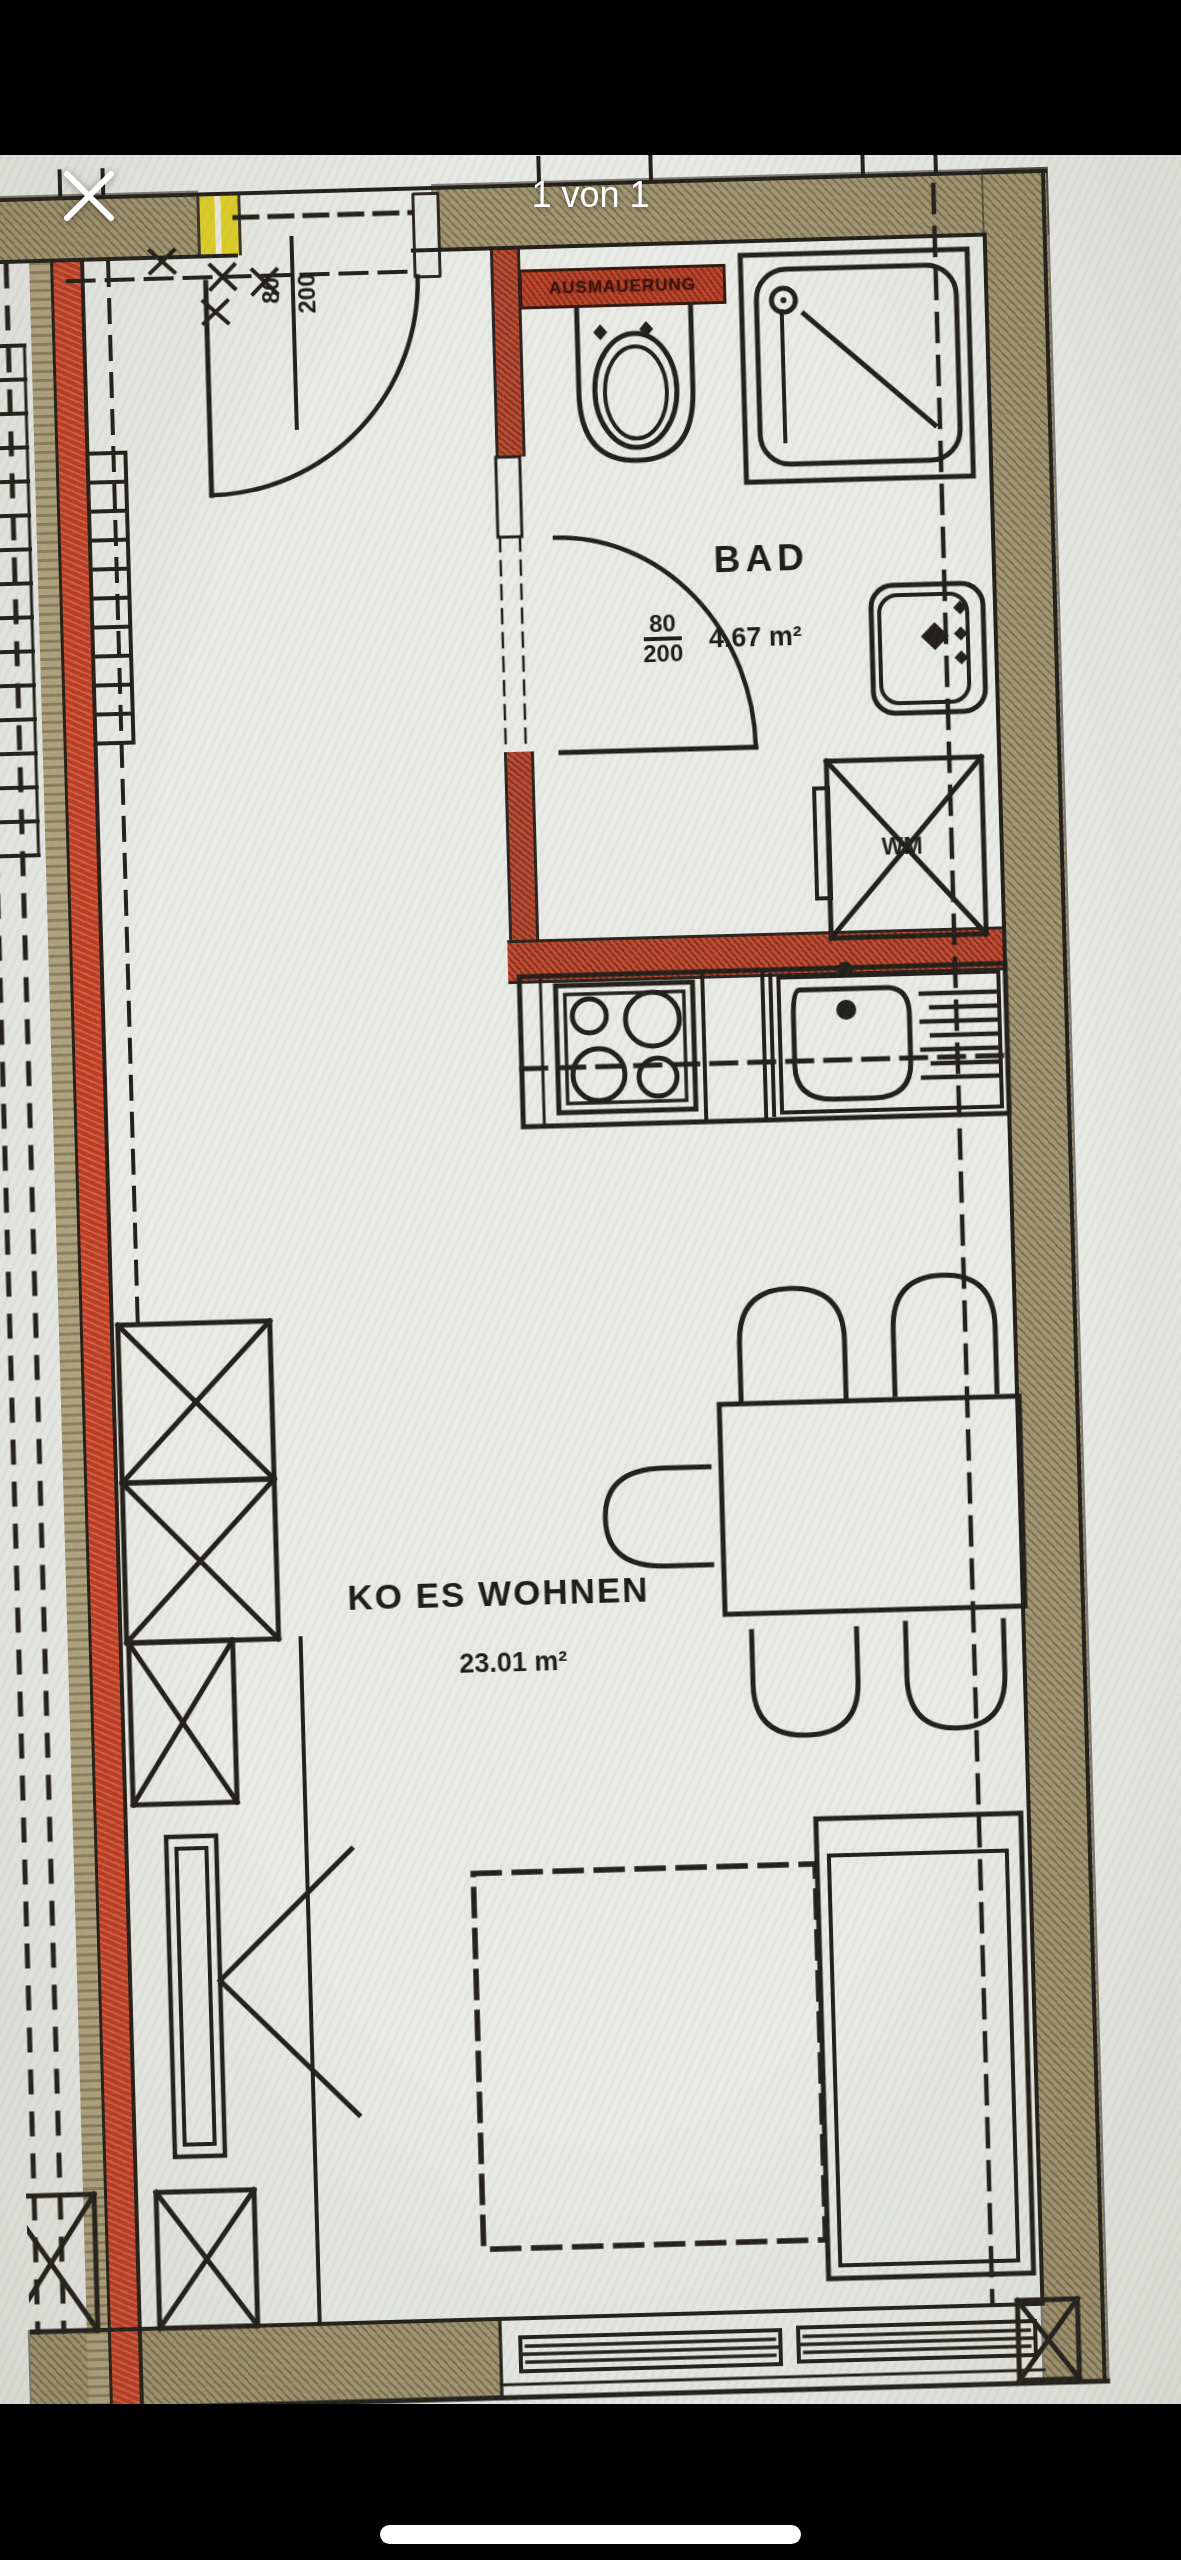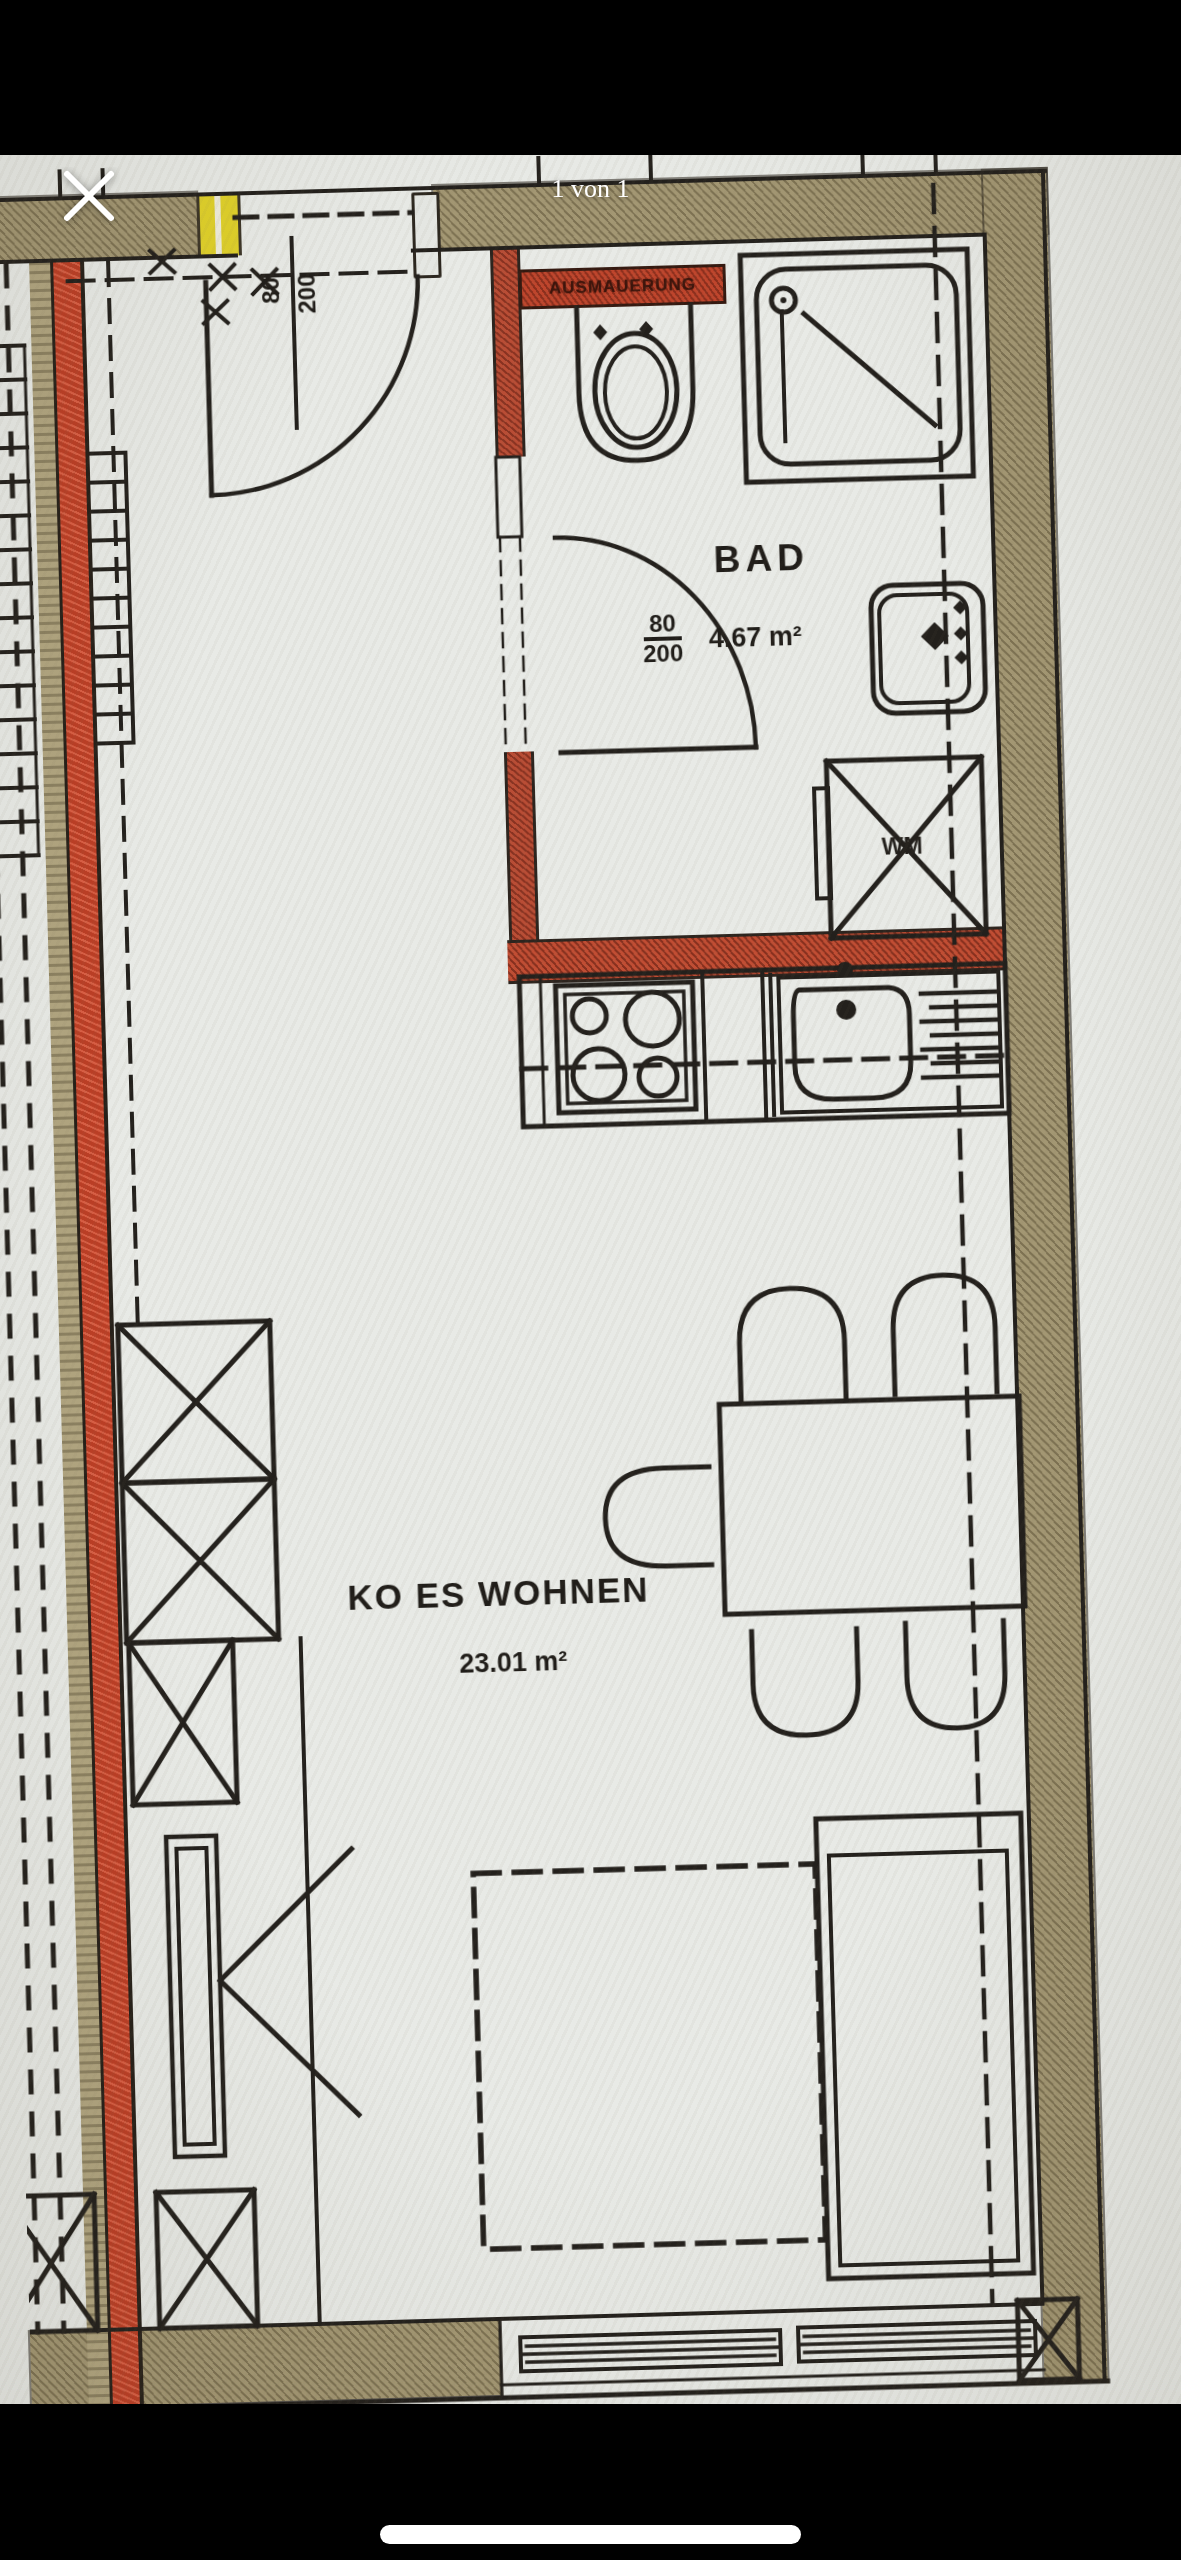--- a/index.html
+++ b/index.html
@@ -65,23 +65,22 @@
   .lbl-bad-area{left:726px;top:472px;font-size:27px;font-weight:600;}
   .frac{left:636px;top:458px;width:88px;text-align:center;font-size:24px;font-weight:600;line-height:1.05;}
   .frac .top{display:inline-block;padding:0 6px 1px 6px;border-bottom:4px solid #1d1a16;}
   .frac .bot{display:block;}
   .lbl-wohnen{left:338px;top:1416px;font-size:35px;font-weight:600;letter-spacing:2px;}
   .lbl-wohnen-area{left:448px;top:1490px;font-size:27px;font-weight:600;}
   .dimv{position:absolute;width:60px;height:30px;line-height:30px;text-align:center;font-size:24px;font-weight:600;color:#1d1a16;transform:rotate(-90deg);}
   
   .counter{
     position:absolute;left:0;top:174px;width:100%;text-align:center;
-    color:#fff;font-size:26px;font-weight:400;
+    color:#fff;font-size:36px;font-weight:400;
     text-shadow:0 1px 6px rgba(0,0,0,.45);
-    font-family:Liberation Serif, serif;
   }
   .closebtn{position:absolute;left:58px;top:167px;width:62px;height:58px;cursor:pointer;}
   .homebar{
     position:absolute;left:380px;top:2525px;width:421px;height:19px;
     background:#fff;border-radius:10px;
   }
 </style>
 </head>
 <body>
 

